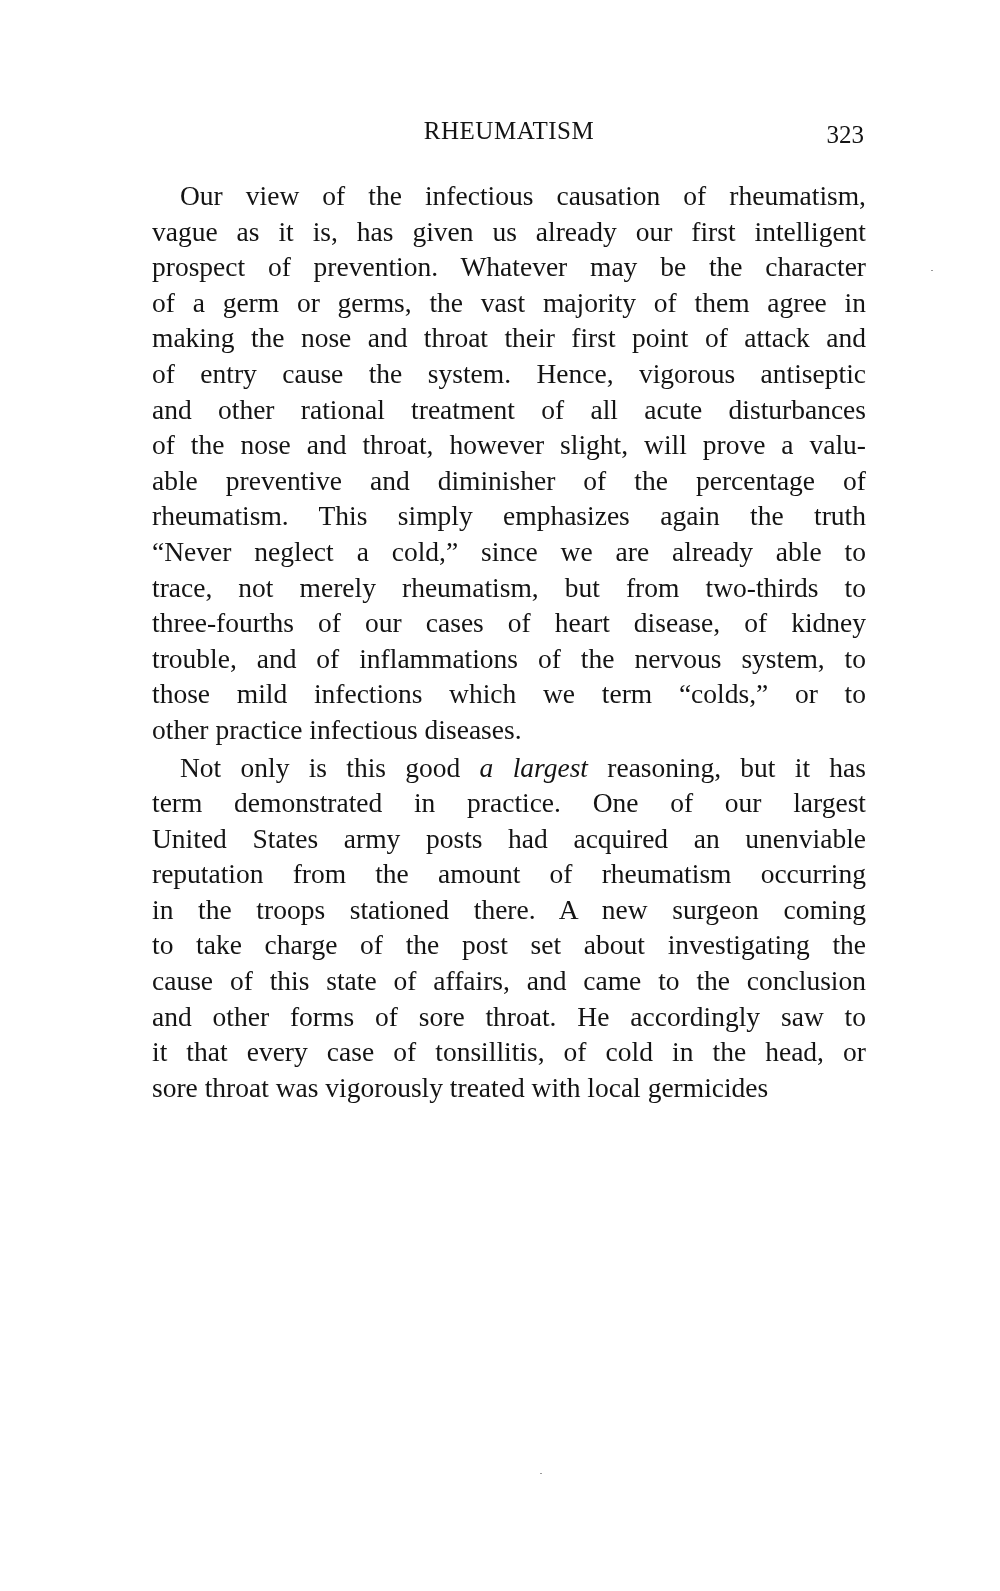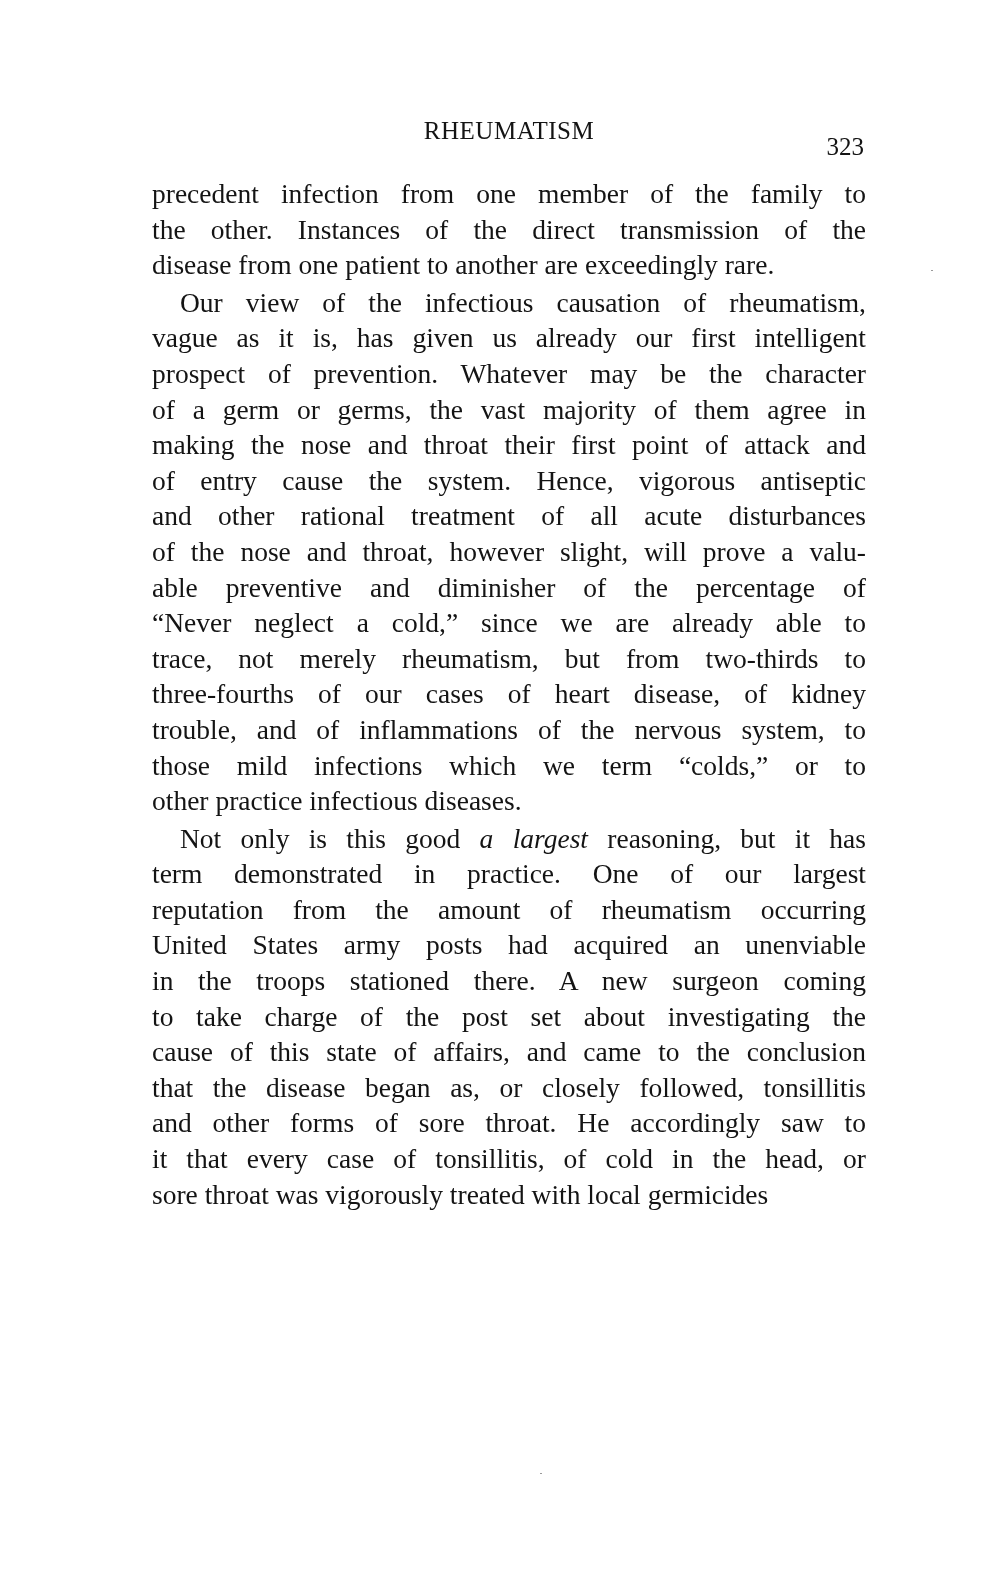--- a/index.html
+++ b/index.html
@@ -34,21 +34,21 @@
       left: 0;
       width: 714px;
       text-align: center;
       font-size: 25px;
       letter-spacing: 0.5px;
       top: 4px;
     }
     .page-number {
       position: absolute;
       right: 2px;
-      top: 20px;
+      top: 8px;
       font-size: 25px;
     }
     .body-text {
       position: absolute;
       top: 176px;
       left: 0;
       width: 714px;
     }
     .line {
       display: block;
@@ -82,53 +82,48 @@
 </head>
 <body>
 
 <div class="page">
   <div class="running-head">
     <div class="running-title">RHEUMATISM</div>
     <div class="page-number">323</div>
   </div>
 
   <div class="body-text" id="body-text">
-      <div>
-        <div class="line">precedent infection from one member of the family to</div>
-        <div class="line">the other. Instances of the direct transmission of the</div>
-        <div class="line last">disease from one patient to another are exceedingly rare.</div>
-      </div>
       <div class="gap"></div>
       <div>
         <div class="line indent">Our view of the infectious causation of rheumatism,</div>
         <div class="line">vague as it is, has given us already our first intelligent</div>
         <div class="line">prospect of prevention. Whatever may be the character</div>
         <div class="line">of a germ or germs, the vast majority of them agree in</div>
         <div class="line">making the nose and throat their first point of attack and</div>
         <div class="line">of entry cause the system. Hence, vigorous antiseptic</div>
         <div class="line">and other rational treatment of all acute disturbances</div>
         <div class="line">of the nose and throat, however slight, will prove a valu-</div>
         <div class="line">able preventive and diminisher of the percentage of</div>
+        <div class="line">rheumatism. This simply emphasizes again the truth</div>
         <div class="line">“Never neglect a cold,” since we are already able to</div>
         <div class="line">trace, not merely rheumatism, but from two-thirds to</div>
         <div class="line">three-fourths of our cases of heart disease, of kidney</div>
         <div class="line">trouble, and of inflammations of the nervous system, to</div>
         <div class="line">those mild infections which we term “colds,” or to</div>
         <div class="line last">other practice infectious diseases.</div>
       </div>
       <div class="gap"></div>
       <div>
         <div class="line indent"><span>Not only is this good </span><em>a largest</em><span> reasoning, but it has</span></div>
         <div class="line">term demonstrated in practice. One of our largest</div>
+        <div class="line">United States army posts had acquired an unenviable</div>
         <div class="line">reputation from the amount of rheumatism occurring</div>
-        <div class="line">United States army posts had acquired an unenviable</div>
         <div class="line">in the troops stationed there. A new surgeon coming</div>
         <div class="line">to take charge of the post set about investigating the</div>
         <div class="line">cause of this state of affairs, and came to the conclusion</div>
-        <div class="line">that the disease began as, or closely followed, tonsillitis</div>
         <div class="line">and other forms of sore throat. He accordingly saw to</div>
         <div class="line">it that every case of tonsillitis, of cold in the head, or</div>
         <div class="line last">sore throat was vigorously treated with local germicides</div>
       </div>
     </div>
 </div>
 
 <div class="speck" style="left:931px; top:270px;"></div>
 <div class="speck" style="left:540px; top:1473px;"></div>
 

